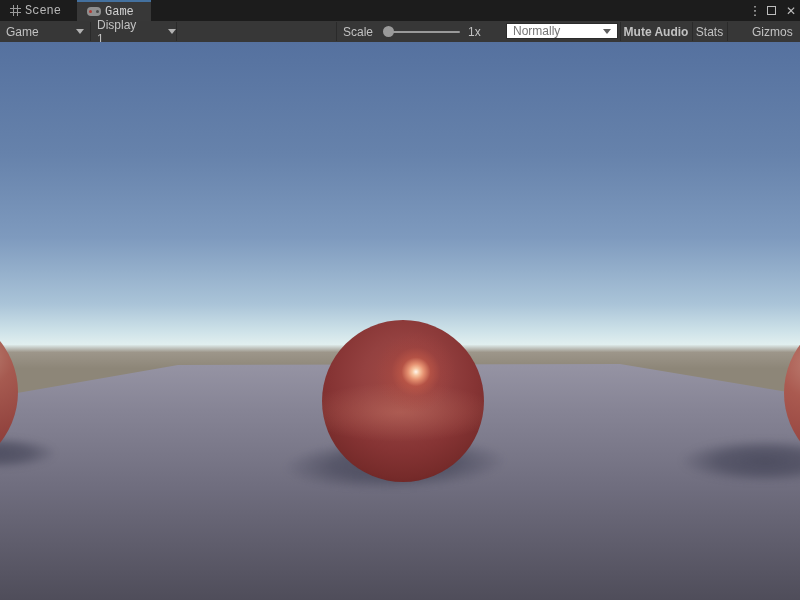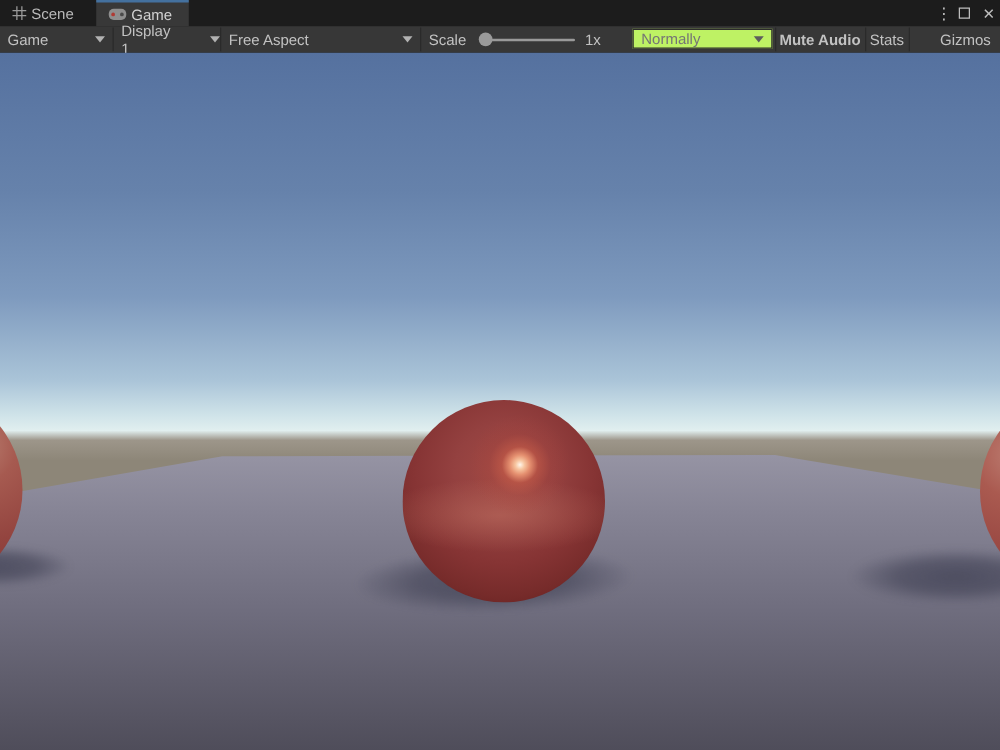--- a/index.html
+++ b/index.html
@@ -4,21 +4,21 @@
 <style>
   html,body{margin:0;padding:0;background:#1c1c1c;}
   #root{
     position:relative;width:800px;height:600px;overflow:hidden;
     font-family:"Liberation Sans","DejaVu Sans",sans-serif;
     -webkit-font-smoothing:antialiased;user-select:none;
   }
   
   .tabbar{position:absolute;left:0;top:0;width:800px;height:21px;background:#1c1c1c;}
   .tab{position:absolute;top:0;height:21px;display:flex;align-items:center;gap:4px;
-       font-size:12px;color:#b9b9b9;padding:0 10px;box-sizing:border-box;cursor:default;}
+       font-size:12px;color:#b9b9b9;padding:0 10px;box-sizing:border-box;cursor:default;font-family:Liberation Mono, monospace;}
   .tab.scene{left:0;width:76px;}
   .tab.game{left:77px;width:74px;background:#383838;color:#d2d2d2;border-top:2px solid #44719f;}
   .grid-ico{width:11px;height:11px;flex:0 0 auto;
     background:
       linear-gradient(#9a9a9a,#9a9a9a) 3px 0/1px 11px no-repeat,
       linear-gradient(#9a9a9a,#9a9a9a) 7px 0/1px 11px no-repeat,
       linear-gradient(#9a9a9a,#9a9a9a) 0 3px/11px 1px no-repeat,
       linear-gradient(#9a9a9a,#9a9a9a) 0 7px/11px 1px no-repeat;}
   .pad-ico{width:14px;height:9px;border-radius:4px;background:#8f8f8f;position:relative;flex:0 0 auto;}
   .pad-ico::before{content:"";position:absolute;left:2px;top:3px;width:3px;height:3px;border-radius:50%;background:#b03a34;}
@@ -32,21 +32,21 @@
            border-bottom:1px solid #1f1f1f;box-sizing:content-box;font-size:12px;color:#c2c2c2;}
   .tb{position:absolute;top:0;height:21px;display:flex;align-items:center;cursor:default;}
   .sep{position:absolute;top:1px;height:19px;width:1px;background:#2a2a2a;}
   .arr{width:0;height:0;border-left:4px solid transparent;border-right:4px solid transparent;
        border-top:5px solid #b2b2b2;margin-left:auto;}
   .dd{box-sizing:border-box;padding:0 6px;}
   .dd .lbl{margin-right:8px;}
   .slider-track{position:absolute;left:384px;top:10px;width:76px;height:2px;background:#9a9a9a;border-radius:1px;}
   .slider-knob{position:absolute;left:383px;top:5px;width:11px;height:11px;border-radius:50%;background:#9a9a9a;}
   .disabled-dd{position:absolute;left:506px;top:2px;width:112px;height:16px;box-sizing:border-box;
-               border:1px solid #2b2b2b;background:#bef264;display:flex;align-items:center;
+               border:1px solid #2b2b2b;background:#ffffff;display:flex;align-items:center;
                padding:0 6px;color:#757575;}
   .disabled-dd .arr{border-top-color:#5d5d5d;}
   
   .viewport{position:absolute;left:0;top:42px;width:800px;height:558px;overflow:hidden;}
   .sky{position:absolute;inset:0;
     background:linear-gradient(to bottom,
       #55719f 0%, #6682ab 20%, #7e9abe 35%, #aac4d8 47%, #cfe3e9 52%,
       #e1efef 54.2%, #9d968a 55.6%, #8d8678 58.5%, #8d8678 100%);}
   .plane{position:absolute;inset:0;
     clip-path:polygon(0 354px,178px 323px,620px 322px,800px 352px,800px 558px,0 558px);
@@ -95,24 +95,20 @@
       <span class="arr"></span>
     </div>
     <div class="sep" style="left:90px;"></div>
 
     <div class="tb dd" style="left:91px;width:85px;gap:24px;">
       <span class="lbl">Display 1</span>
       <span class="arr"></span>
     </div>
     <div class="sep" style="left:176px;"></div>
 
-    <div class="tb dd" style="left:177px;width:159px;">
-      <span class="lbl">Free Aspect</span>
-      <span class="arr"></span>
-    </div>
     <div class="sep" style="left:336px;"></div>
 
     <div class="tb" style="left:343px;">Scale</div>
     <div class="slider-track"></div>
     <div class="slider-knob"></div>
     <div class="tb" style="left:468px;">1x</div>
 
     <div class="disabled-dd">
       <span style="margin-right:auto;">Normally</span>
       <span class="arr"></span>

